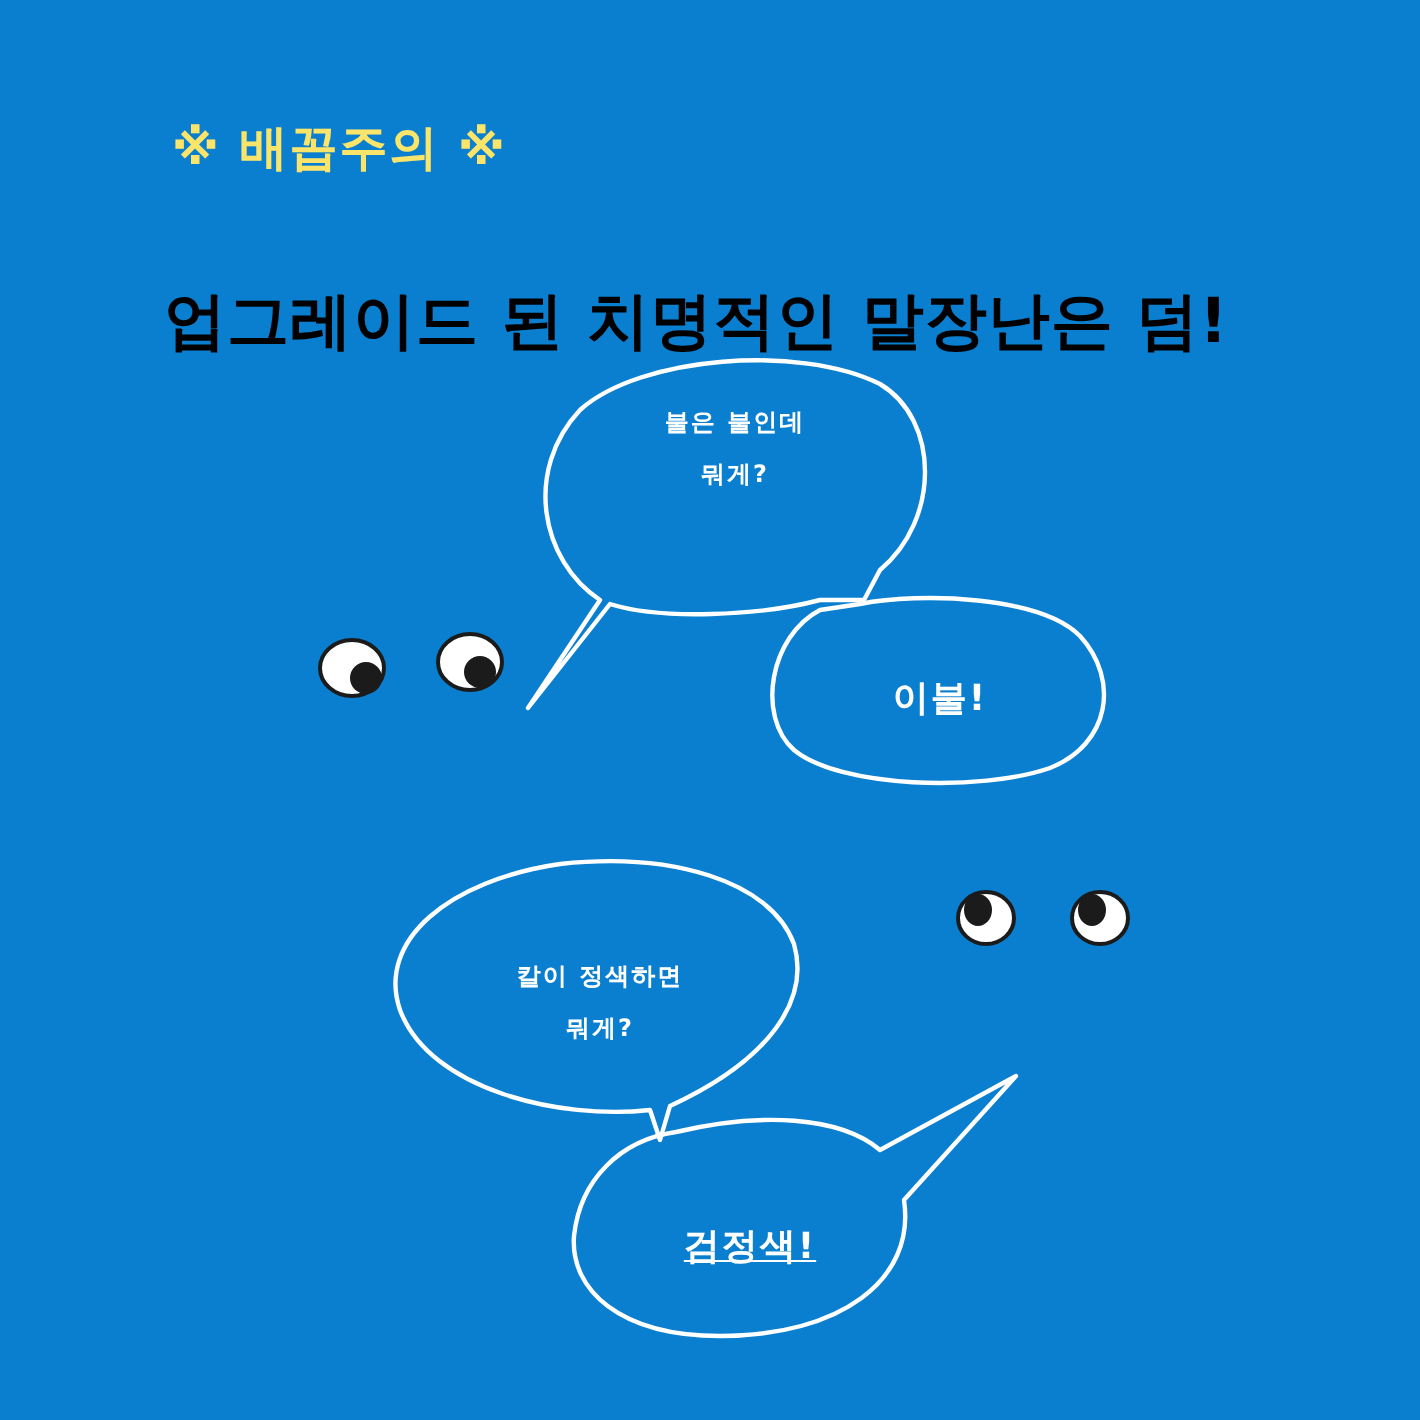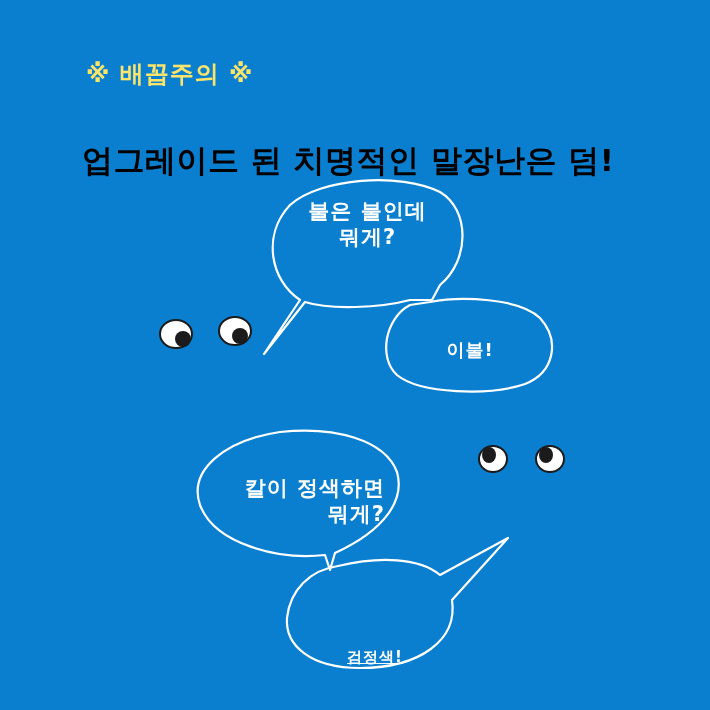--- a/index.html
+++ b/index.html
@@ -17,21 +17,21 @@
   }
   .headline {
     position: absolute; left: 82px; top: 96px;
     font-size: 31px; font-weight: bold; color: #000000;
     letter-spacing: 0.5px;
     margin-top: 44px;
   }
   svg.art { position: absolute; left: 0; top: 0; }
   .bubble-text {
     position: absolute; color: #ffffff; text-align: center;
-    font-size: 21px; line-height: 26px; font-weight: bold;
+    font-size: 12px; line-height: 26px; font-weight: bold;
     letter-spacing: 1px;
   }
   .bubble-text span { display: block; }
 </style>
 </head>
 <body>
 
 <div class="canvas">
 
   <div class="warning">※ 배꼽주의 ※</div>
@@ -83,19 +83,19 @@
       <ellipse cx="546" cy="455" rx="7" ry="8" fill="#1b1b1b"></ellipse>
     </g>
   </svg>
 
   <div class="bubble-text" style="left:290px; top:198px; width:155px;">
     <span>불은 불인데</span>
     <span>뭐게?</span>
   </div>
   <div class="bubble-text" style="left:420px; top:337px; width:100px; font-size:18px;">이불!</div>
 
-  <div class="bubble-text" style="left:215px; top:475px; width:170px;text-align:right;">
+  <div class="bubble-text" style="left:215px; top:475px; width:170px;">
     <span>칼이 정색하면</span>
     <span>뭐게?</span>
   </div>
-  <div class="bubble-text" style="left:315px; top:644px; width:120px; font-size:15px;text-decoration:underline;">검정색!</div>
+  <div class="bubble-text" style="left:315px; top:611px; width:120px; font-size:18px;text-decoration:underline;">검정색!</div>
 
 </div>
 
 </body></html>

